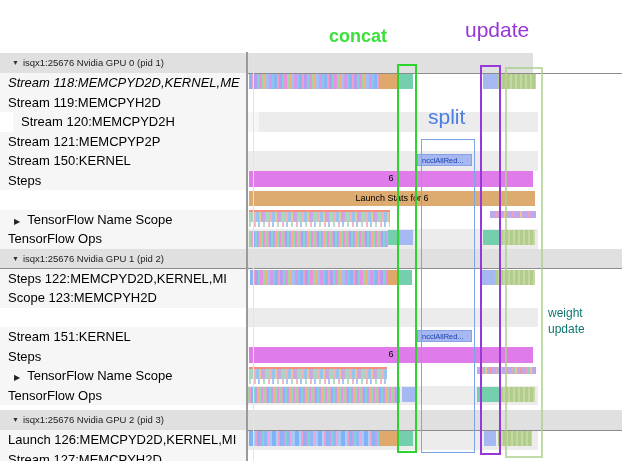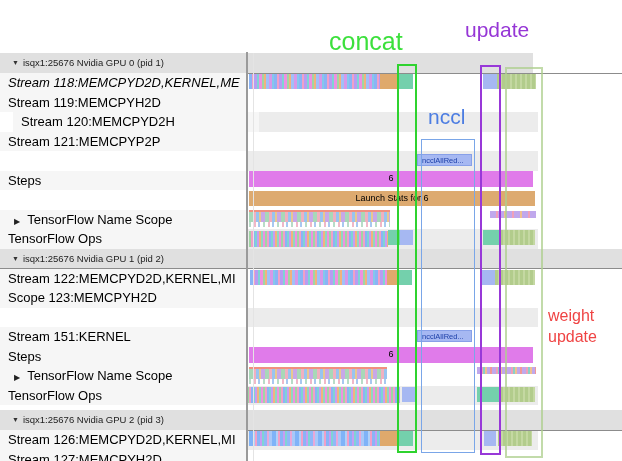--- a/index.html
+++ b/index.html
@@ -55,41 +55,42 @@
       <div class="seg mix" style="left: 249px; top: 74px; width: 131px; height: 15px;"></div>
       <div class="seg" style="left: 380px; top: 74px; width: 17px; height: 15px; background: rgb(223, 169, 108);"></div>
       <div class="seg" style="left: 397px; top: 74px; width: 16px; height: 15px; background: rgb(116, 208, 172);"></div>
       <div class="seg" style="left: 483px; top: 74px; width: 14px; height: 15px; background: rgb(166, 184, 242);"></div>
       <div class="seg olive" style="left: 497px; top: 74px; width: 39px; height: 15px;"></div>
       <div class="rowlabel" style="top: 92.5px; background: rgb(246, 246, 246);"><span>Stream 119:MEMCPYH2D</span></div>
       <div class="stripe" style="top: 112px; height: 19.5px; background: rgb(236, 236, 236);"></div>
       <div class="rowlabel" style="top: 112px; background: rgb(246, 246, 246); margin-left: 13px;"><span>Stream 120:MEMCPYD2H</span></div>
       <div class="rowlabel" style="top: 131.5px; background: rgb(246, 246, 246);"><span>Stream 121:MEMCPYP2P</span></div>
       <div class="stripe" style="top: 151px; height: 19.5px; background: rgb(236, 236, 236);"></div>
+      <div class="rowlabel" style="top: 151px; background: rgb(246, 246, 246);"><span>Stream 150:KERNEL</span></div>
       <div class="seg ncclbar" style="left: 417px; top: 153.5px; width: 55px; height: 12.5px; background: rgb(166, 184, 242);">ncclAllRed...</div>
       <div class="rowlabel" style="top: 170.5px; background: rgb(246, 246, 246);"><span>Steps</span></div>
       <div class="seg" style="left: 249px; top: 171px; width: 284px; height: 15.5px; background: rgb(224, 123, 234);">
         <span class="ctext">6</span>
       </div>
       <div class="seg" style="left: 249px; top: 190.5px; width: 286px; height: 15.5px; background: rgb(221, 170, 112);">
         <span class="ctext">Launch Stats for 6</span>
       </div>
       <div class="rowlabel" style="top: 209.5px; background: rgb(246, 246, 246);"><span class="exp">▶</span><span>TensorFlow Name Scope</span></div>
       <div class="seg flame" style="left: 249px; top: 210px; width: 141px; height: 17px;"></div>
       <div class="seg nsstrip" style="left: 490px; top: 211px; width: 46px; height: 7px;"></div>
       <div class="stripe" style="top: 229px; height: 19.5px; background: rgb(236, 236, 236);"></div>
       <div class="rowlabel" style="top: 229px; background: rgb(246, 246, 246);"><span>TensorFlow Ops</span></div>
       <div class="seg mix2" style="left: 249px; top: 230.5px; width: 139px; height: 16px;"></div>
       <div class="seg" style="left: 388px; top: 230px; width: 12px; height: 15px; background: rgb(116, 208, 172);"></div>
       <div class="seg" style="left: 400px; top: 230px; width: 13px; height: 15px; background: rgb(166, 184, 242);"></div>
       <div class="seg" style="left: 483px; top: 230px; width: 17px; height: 15px; background: rgb(116, 208, 172);"></div>
       <div class="seg olive" style="left: 500px; top: 230px; width: 35px; height: 15px;"></div>
       <div class="hdr" style="top: 248.5px; width: 622px; background: rgb(224, 224, 224);"><span class="tri">▼</span><span>isqx1:25676 Nvidia GPU 1 (pid 2)</span></div>
       <div class="groupline" style="top: 268px; background: rgb(140, 140, 140);"></div>
-      <div class="rowlabel" style="top: 268.5px; background: rgb(246, 246, 246);"><span>Stream 122:MEMCPYD2D,KERNEL,MI</span></div>
+      <div class="rowlabel" style="top: 268.5px; background: rgb(246, 246, 246);"><span>Steps 122:MEMCPYD2D,KERNEL,MI</span></div>
       <div class="seg mix" style="left: 250px; top: 269.5px; width: 137px; height: 15px;"></div>
       <div class="seg" style="left: 387px; top: 269.5px; width: 12px; height: 15px; background: rgb(223, 169, 108);"></div>
       <div class="seg" style="left: 399px; top: 269.5px; width: 13px; height: 15px; background: rgb(116, 208, 172);"></div>
       <div class="seg" style="left: 481px; top: 269.5px; width: 14px; height: 15px; background: rgb(166, 184, 242);"></div>
       <div class="seg olive" style="left: 495px; top: 269.5px; width: 40px; height: 15px;"></div>
       <div class="rowlabel" style="top: 288px; background: rgb(246, 246, 246);"><span>Scope 123:MEMCPYH2D</span></div>
       <div class="stripe" style="top: 307.5px; height: 19.5px; background: rgb(236, 236, 236);"></div>
       <div class="rowlabel" style="top: 327px; background: rgb(246, 246, 246);"><span>Stream 151:KERNEL</span></div>
       <div class="seg ncclbar" style="left: 417px; top: 329.5px; width: 55px; height: 12.5px; background: rgb(166, 184, 242);">ncclAllRed...</div>
       <div class="rowlabel" style="top: 346.5px; background: rgb(246, 246, 246);"><span>Steps</span></div>
@@ -101,36 +102,36 @@
       <div class="seg nsstrip2" style="left: 477px; top: 367px; width: 59px; height: 7px;"></div>
       <div class="stripe" style="top: 385.5px; height: 19.5px; background: rgb(236, 236, 236);"></div>
       <div class="rowlabel" style="top: 385.5px; background: rgb(246, 246, 246);"><span>TensorFlow Ops</span></div>
       <div class="seg mix2" style="left: 247px; top: 387px; width: 153px; height: 16px;"></div>
       <div class="seg" style="left: 402px; top: 386.5px; width: 15px; height: 15px; background: rgb(166, 184, 242);"></div>
       <div class="seg" style="left: 477px; top: 386.5px; width: 23px; height: 15px; background: rgb(116, 208, 172);"></div>
       <div class="seg olive" style="left: 500px; top: 386.5px; width: 35px; height: 15px;"></div>
       <div class="hdr" style="top: 410px; width: 622px; background: rgb(224, 224, 224);"><span class="tri">▼</span><span>isqx1:25676 Nvidia GPU 2 (pid 3)</span></div>
       <div class="stripe" style="top: 430px; height: 19.5px; background: rgb(236, 236, 236);"></div>
       <div class="groupline" style="top: 429.5px; background: rgb(140, 140, 140);"></div>
-      <div class="rowlabel" style="top: 430px; background: rgb(246, 246, 246);"><span>Stream 126:MEMCPYD2D,KERNEL,MI</span></div>
+      <div class="rowlabel" style="top: 430px; background: rgb(246, 246, 246);"><span>Launch 126:MEMCPYD2D,KERNEL,MI</span></div>
       <div class="seg mixblue" style="left: 249px; top: 431px; width: 131px; height: 15px;"></div>
       <div class="seg" style="left: 380px; top: 431px; width: 17px; height: 15px; background: rgb(223, 169, 108);"></div>
       <div class="seg" style="left: 397px; top: 431px; width: 16px; height: 15px; background: rgb(116, 208, 172);"></div>
       <div class="seg" style="left: 484px; top: 431px; width: 12px; height: 15px; background: rgb(166, 184, 242);"></div>
       <div class="seg olive" style="left: 498px; top: 431px; width: 34px; height: 15px;"></div>
       <div class="rowlabel" style="top: 449.5px; background: rgb(246, 246, 246);"><span>Stream 127:MEMCPYH2D</span></div>
     </div>
   <div class="label-col-line"></div>
   <div class="faint-line"></div>
   <div id="boxes" class="abs" style="left:0;top:0;width:622px;height:461px;pointer-events:none;">
       <div class="obox" style="left: 397px; top: 64px; width: 20px; height: 389px; border: 2.5px solid rgb(47, 211, 47);"></div>
       <div class="obox" style="left: 421px; top: 139px; width: 54px; height: 314px; border: 1.5px solid rgb(122, 166, 232);"></div>
       <div class="obox" style="left: 480px; top: 65px; width: 21px; height: 390px; border: 2.5px solid rgb(152, 56, 216);"></div>
       <div class="obox" style="left: 505px; top: 67px; width: 38px; height: 391px; border: 2.5px solid rgba(173, 207, 141, 0.75);"></div>
     </div>
   <div id="anns" class="abs" style="left:0;top:0;width:622px;height:461px;pointer-events:none;">
-      <div class="ann" style="left: 329px; top: 25px; color: rgb(60, 224, 60); font-size: 25px;">concat</div>
+      <div class="ann" style="left: 329px; top: 25px; color: rgb(60, 224, 60); font-size: 18px; font-weight: bold;">concat</div>
       <div class="ann" style="left: 465px; top: 16px; color: rgb(150, 54, 214); font-size: 21px;">update</div>
-      <div class="ann" style="left: 428px; top: 103px; color: rgb(76, 125, 226); font-size: 21px;">nccl</div>
-      <div class="ann" style="left: 548px; top: 306px; color: #ef4444; font-size: 16px;">weight
+      <div class="ann" style="left: 428px; top: 103px; color: rgb(76, 125, 226); font-size: 21px;">split</div>
+      <div class="ann" style="left: 548px; top: 306px; color: #0f766e; font-size: 12px;">weight
 update</div>
     </div>
 </div>
 
 </body></html>

